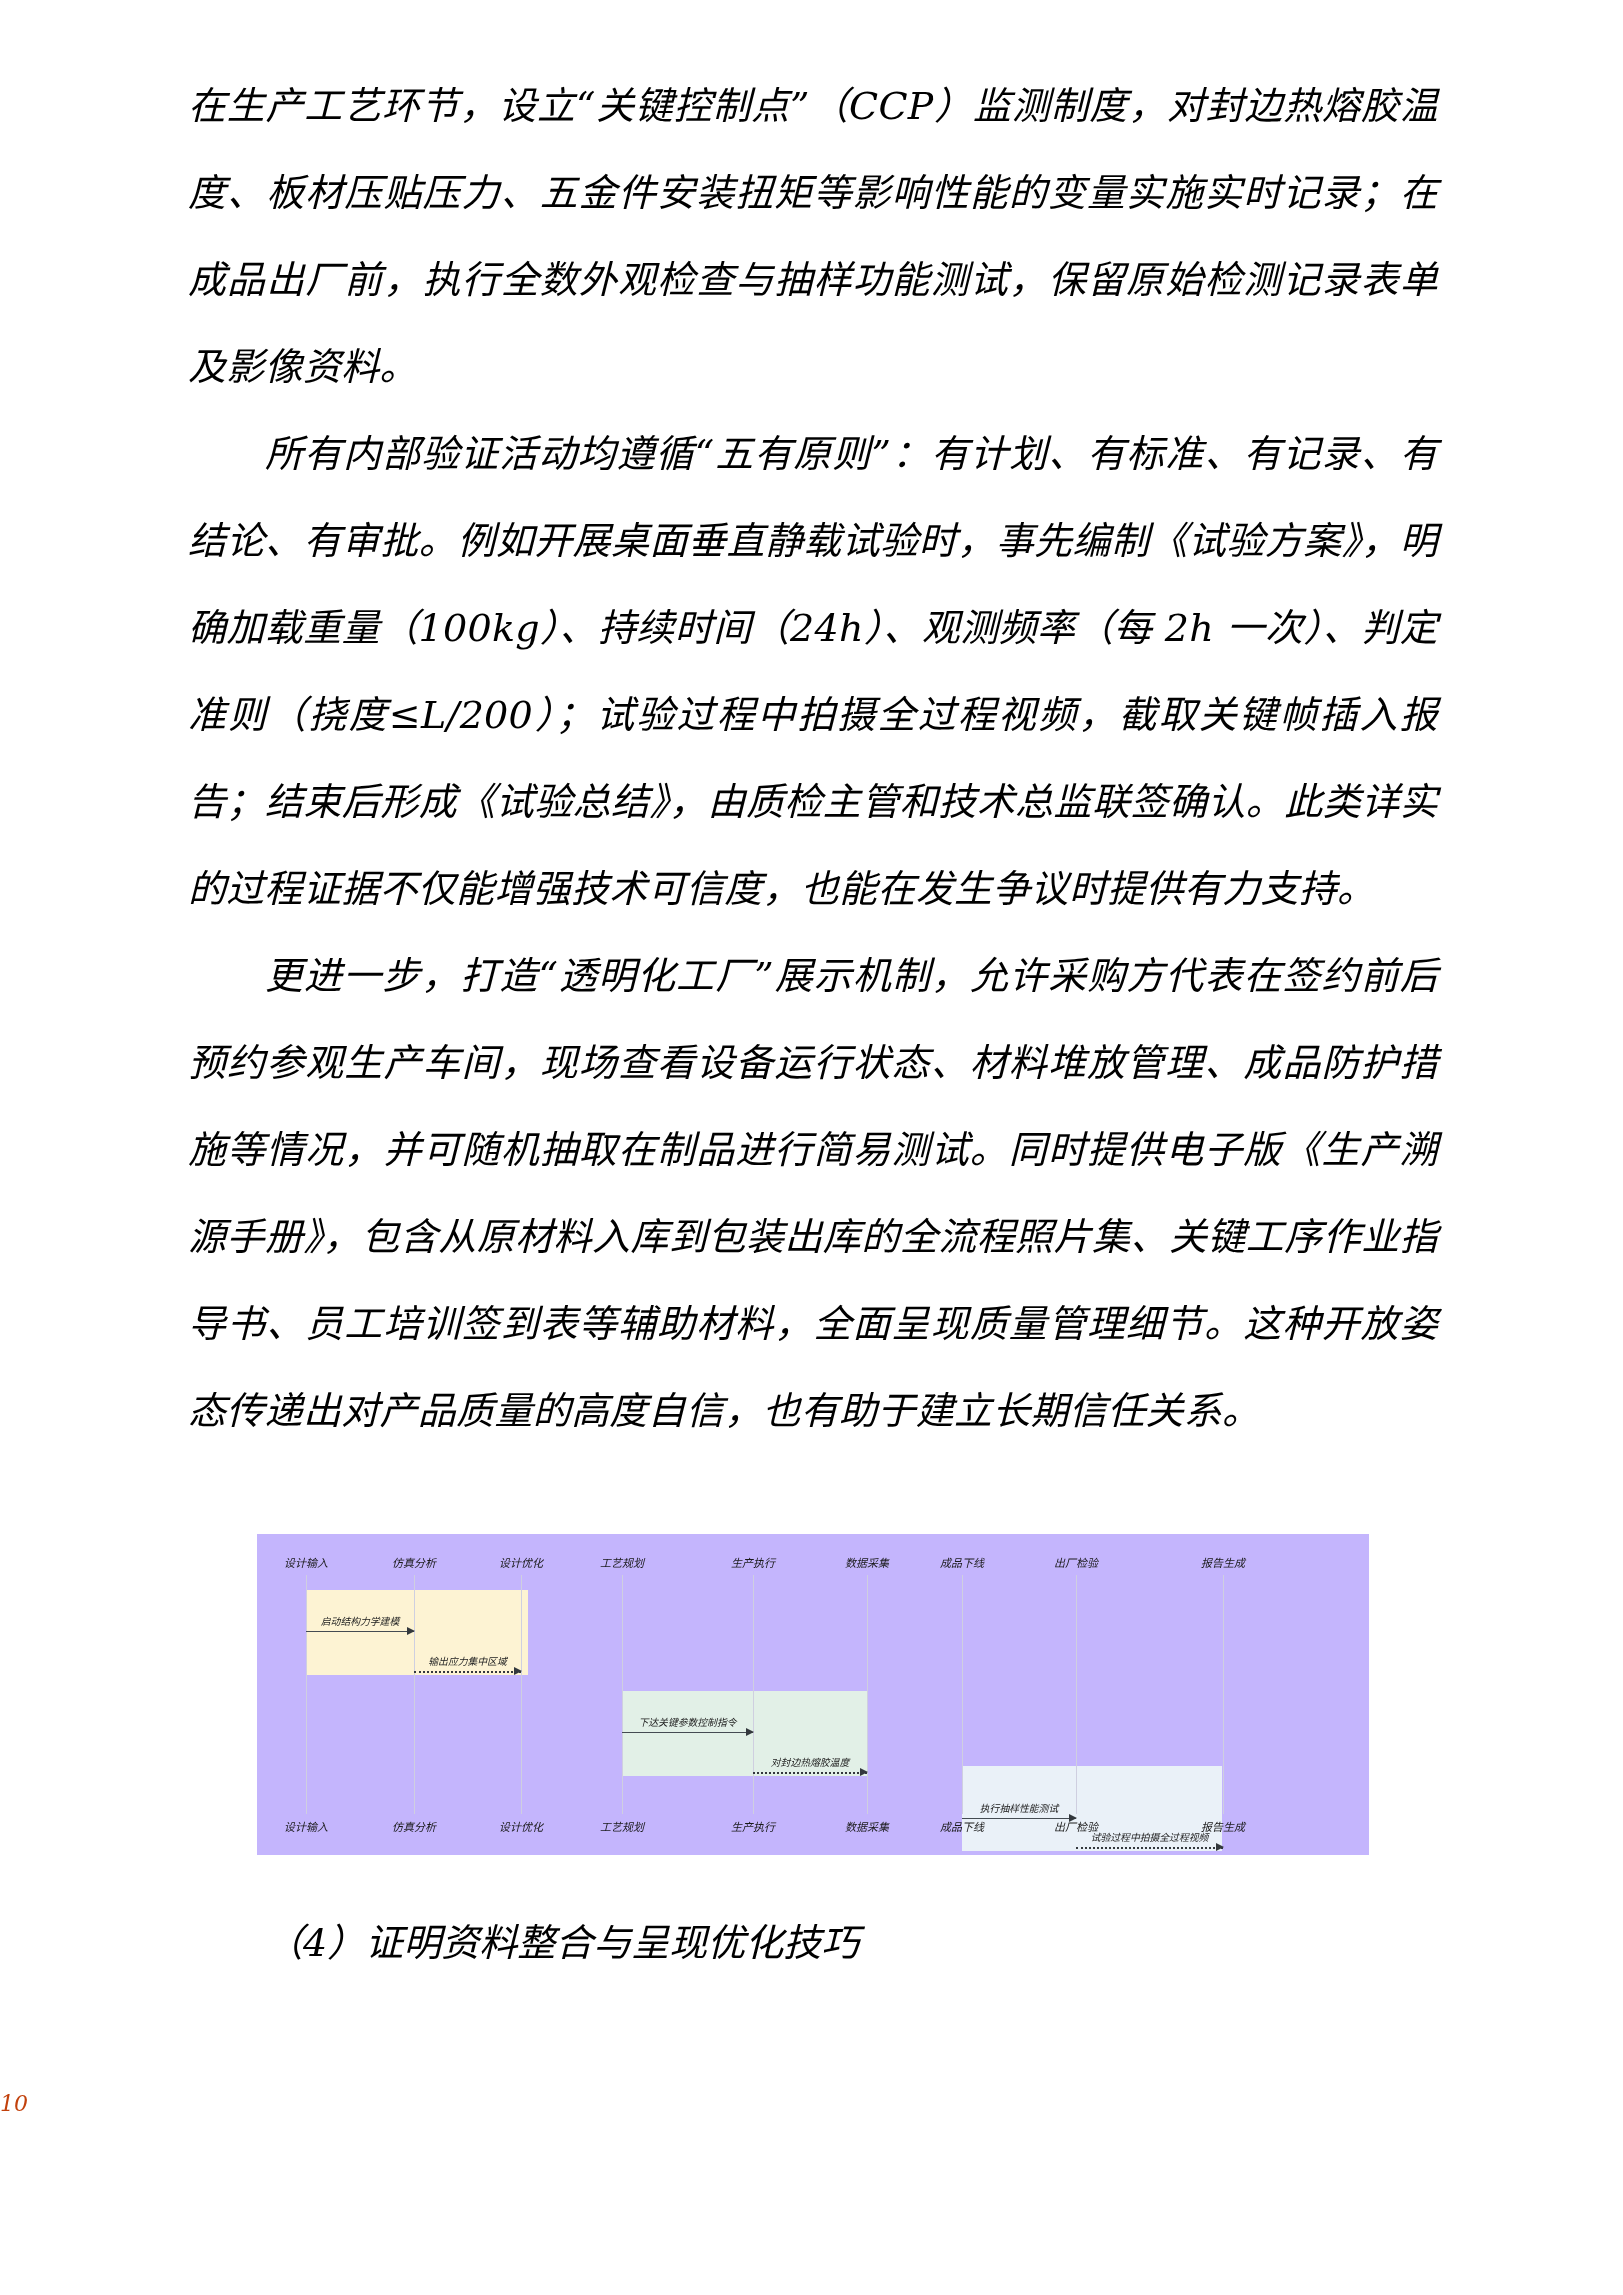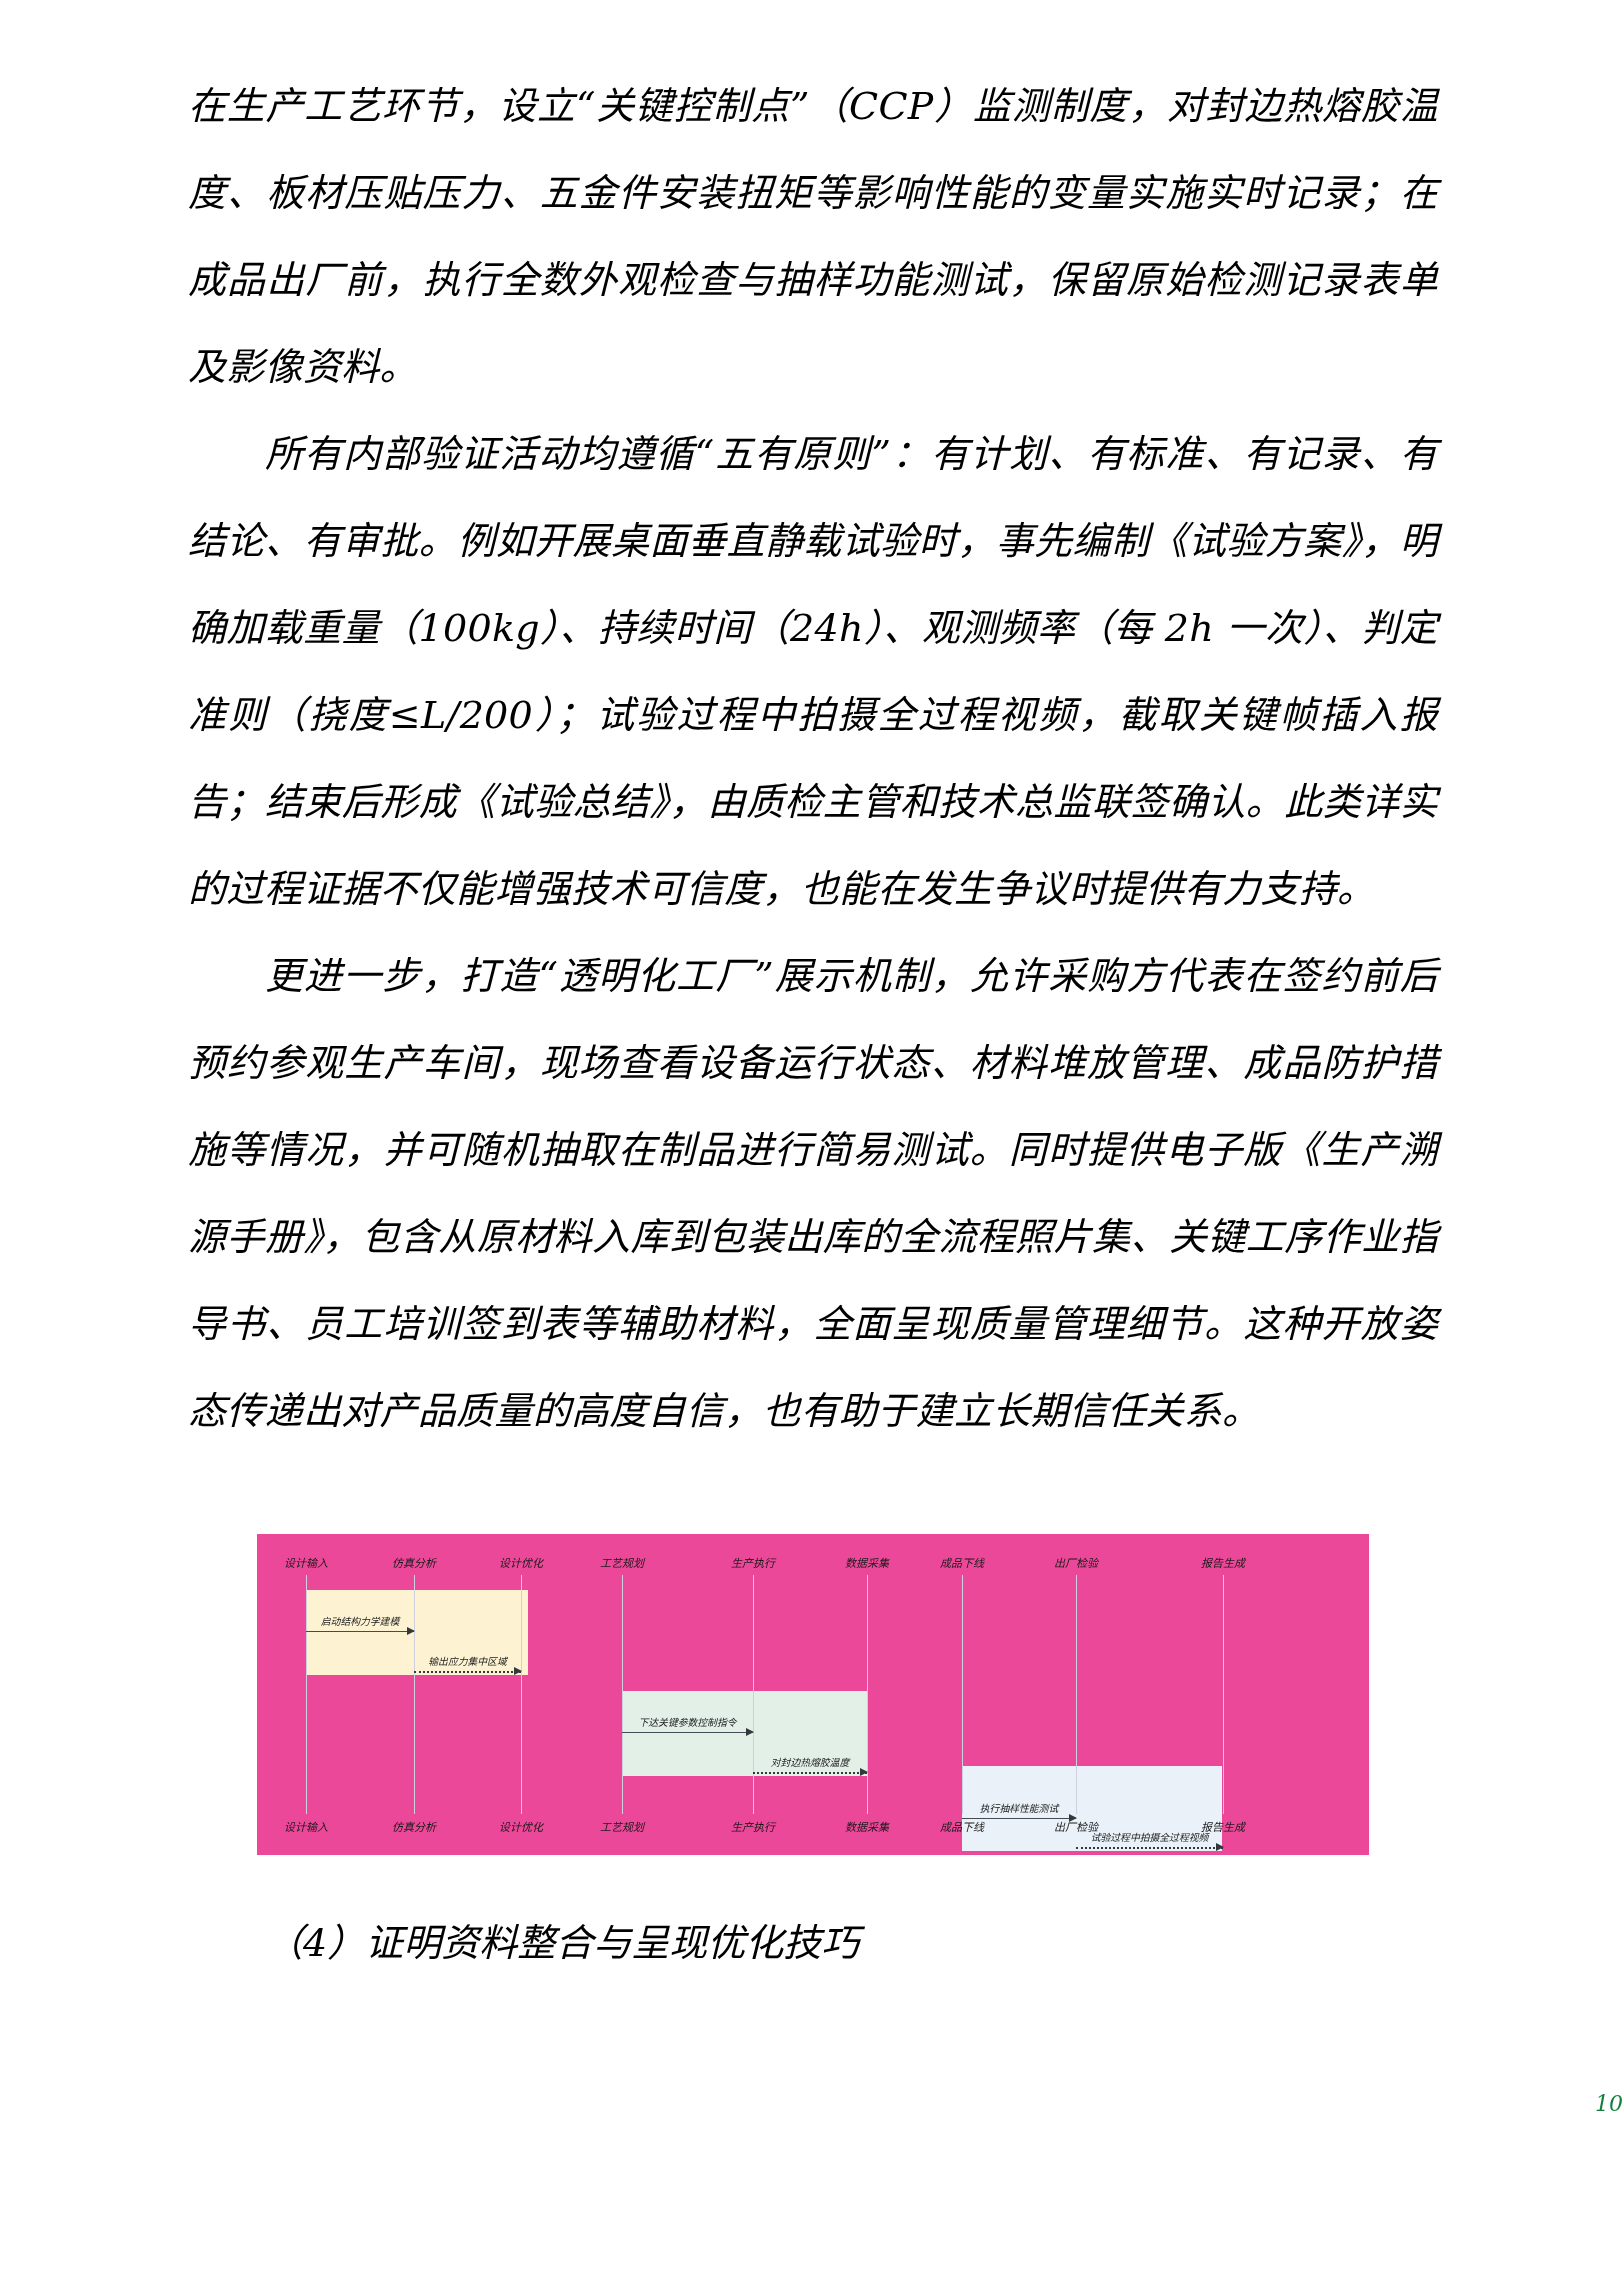--- a/index.html
+++ b/index.html
@@ -47,21 +47,21 @@
   .diagram-wrap {
     margin-top: 79px;
     width: 100%;
     display: flex;
     justify-content: center;
   }
   .diagram {
     position: relative;
     width: 1112px;
     height: 321px;
-    background: #ec4899;
+    background: #c4b5fd;
   }
   .lifeline {
     position: absolute;
     top: 41px;
     width: 1.3px;
     height: 239px;
     background: #cfcfe0;
   }
   .plabel {
     position: absolute;
@@ -131,24 +131,24 @@
     font-family: "DejaVu Serif", "Liberation Serif", serif;
     color: #000000;
   }
 
   
   .footer {
     position: absolute;
     left: 0;
     right: 0;
     top: 2091px;
-    text-align: right;
+    text-align: left;
     font-family: "DejaVu Serif", "Liberation Serif", serif;
     font-size: 22px;
-    color: #15803d;
+    color: #c2410c;
   }
 </style>
 </head>
 <body>
 
 <div class="page">
   <div class="content">
 
     <p class="para first">在生产工艺环节，设立“关键控制点”（CCP）监测制度，对封边热熔胶温度、板材压贴压力、五金件安装扭矩等影响性能的变量实施实时记录；在成品出厂前，执行全数外观检查与抽样功能测试，保留原始检测记录表单及影像资料。</p>
 

